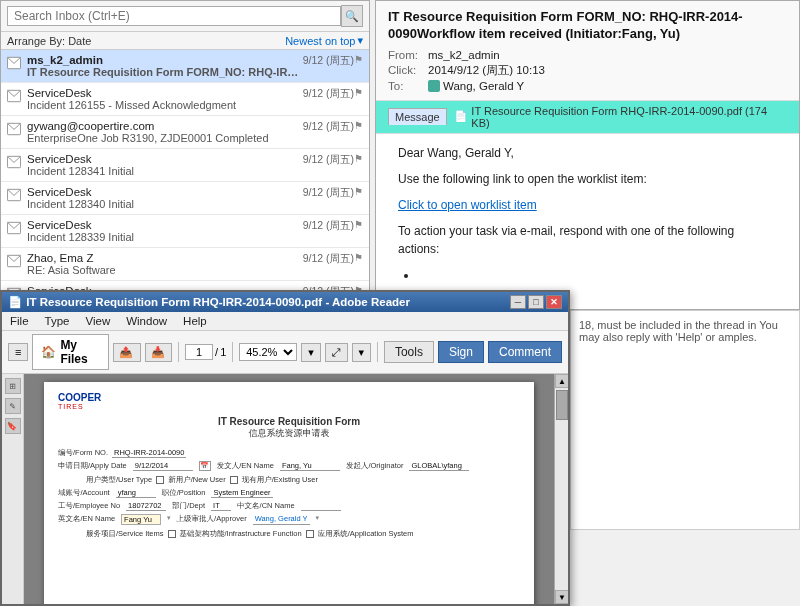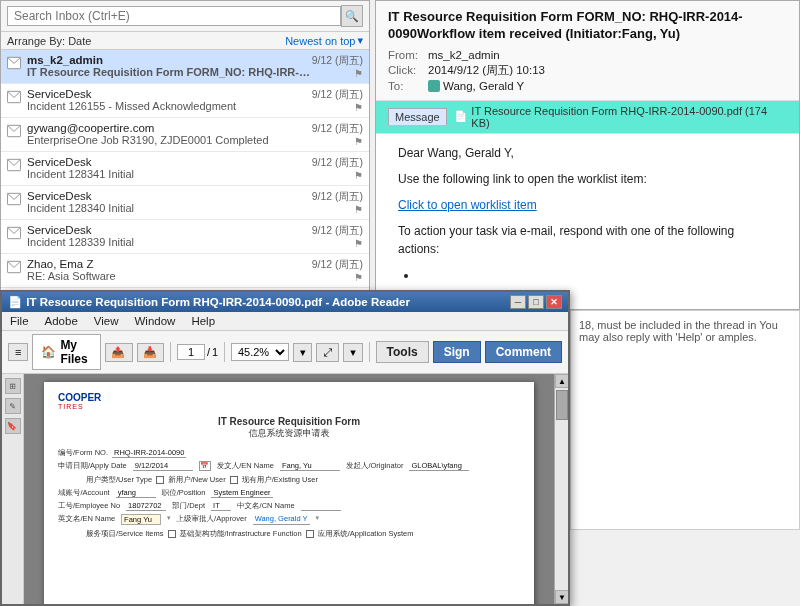--- a/index.html
+++ b/index.html
@@ -82,22 +82,21 @@
       flex-shrink: 0;
     }
     .email-icon svg { width: 14px; height: 14px; }
 
     .email-content { flex: 1; min-width: 0; }
     .email-sender { font-size: 11.5px; color: #222; white-space: nowrap; overflow: hidden; text-overflow: ellipsis; }
     .email-subject { font-size: 11px; color: #555; white-space: nowrap; overflow: hidden; text-overflow: ellipsis; }
 
     .email-meta {
       display: flex;
-      flex-direction: column;
-      align-items: flex-end;
+      align-items: flex-start;
       flex-shrink: 0;
       margin-left: 0;
     }
     .email-date { font-size: 10.5px; color: #666; white-space: nowrap; }
     .email-flag { font-size: 10px; color: #888; }
 
     
     #email-reading {
       position: absolute;
       left: 375px; top: 0;
@@ -261,21 +260,21 @@
       font-size: 11px;
       padding: 1px 2px;
       background: #fff;
     }
 
     .toolbar-action-btn {
       padding: 3px 10px;
       background: #e8e8e8;
       border: 1px solid #aaa;
       font-size: 12px;
-      font-weight: bold;
+      font-weight: normal;
       cursor: pointer;
       color: #222;
     }
     .toolbar-action-btn.sign { background: #4a7ab5; color: #fff; border-color: #2a5a95; }
     .toolbar-action-btn.comment { background: #4a7ab5; color: #fff; border-color: #2a5a95; }
 
     .my-files-btn {
       display: flex;
       align-items: center;
       gap: 4px;
@@ -620,21 +619,21 @@
     <span style="margin-right:4px;">📄</span>
     <span class="title-text">IT Resource Requisition Form RHQ-IRR-2014-0090.pdf - Adobe Reader</span>
     <div class="win-controls">
       <div class="win-btn">─</div>
       <div class="win-btn">□</div>
       <div class="win-btn close">✕</div>
     </div>
   </div>
   <div id="adobe-menubar">
     <span>File</span>
-    <span>Adobe</span>
+    <span>Type</span>
     <span>View</span>
     <span>Window</span>
     <span>Help</span>
   </div>
   <div id="adobe-toolbar">
     <div class="toolbar-btn">≡</div>
     <div class="my-files-btn">
       <span>🏠</span>
       <span>My Files</span>
     </div>

